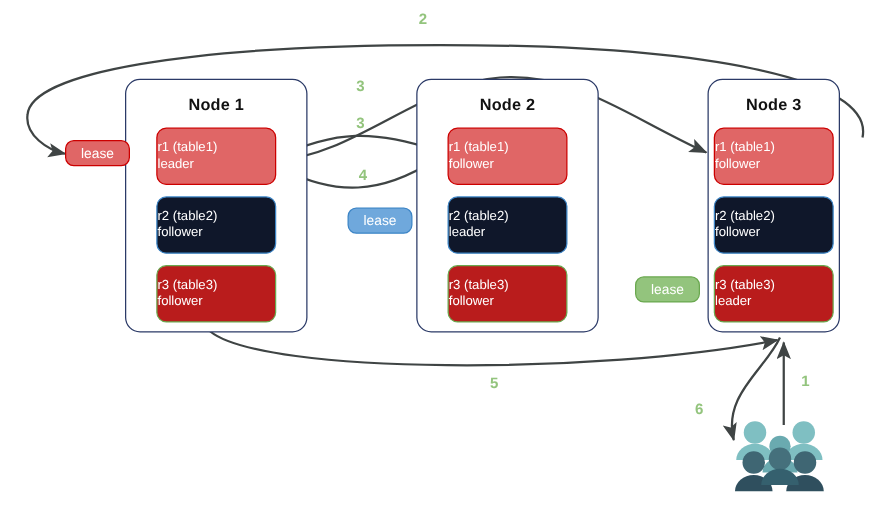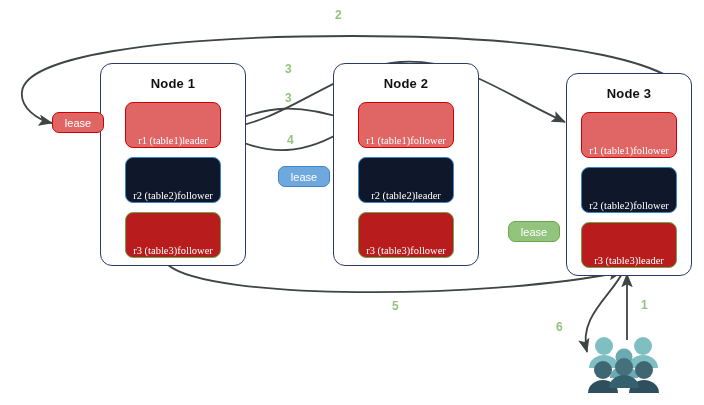--- a/index.html
+++ b/index.html
@@ -43,28 +43,27 @@
   }
   .replica {
     position: absolute;
     left: 50%;
     transform: translateX(-50%);
     box-sizing: border-box;
     width: 96px;
     height: 46px;
     border-radius: 8px;
     display: flex;
-    flex-direction: row;
-    align-items: flex-end;
+    flex-direction: column;
+    align-items: flex-start;
     justify-content: center;
     font-size: 10.5px;
     line-height: 13px;
     color: #ffffff;
     text-align: center;
-    font-family: Liberation Serif, serif;
   }
   .rep-red    { background: #e06666; border: 1.6px solid #cc0000; }
   .rep-blue   { background: #0f172a; border: 1.6px solid #3d85c6; }
   .rep-green  { background: #b91c1c; border: 1.6px solid #6aa84f; }
 
   .lease {
     position: absolute;
     box-sizing: border-box;
     border-radius: 7px;
     display: flex;
@@ -144,21 +143,21 @@
     <div class="replica rep-blue" style="top:93px;">
       <span>r2 (table2)</span>
       <span>leader</span>
     </div>
     <div class="replica rep-green" style="top:148px;">
       <span>r3 (table3)</span>
       <span>follower</span>
     </div>
   </div>
 
-  <div class="node" style="left:566px; top:73px; width:126px; height:203px;">
+  <div class="node" style="left:566px; top:63px; width:106px; height:203px;">
     <div class="node-title">Node 3</div>
     <div class="replica rep-red" style="top:38px;">
       <span>r1 (table1)</span>
       <span>follower</span>
     </div>
     <div class="replica rep-blue" style="top:93px;">
       <span>r2 (table2)</span>
       <span>follower</span>
     </div>
     <div class="replica rep-green" style="top:148px;">

